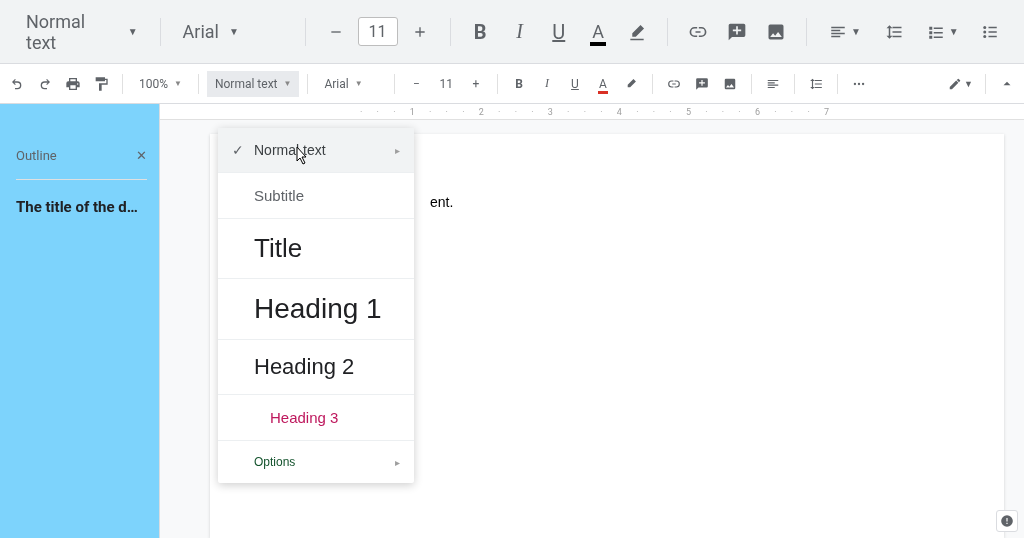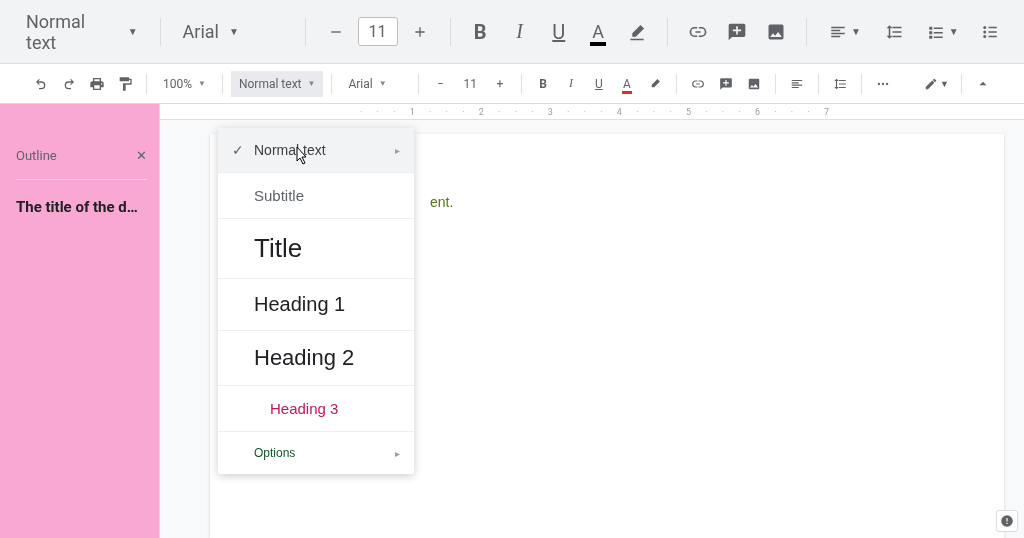--- a/index.html
+++ b/index.html
@@ -64,21 +64,21 @@
     background: #fff;
   }
 
   
   .secondary-toolbar {
     display: flex;
     align-items: center;
     height: 40px;
     background: #fff;
     border-bottom: 1px solid #dadce0;
-    padding: 0 28px;
+    padding: 0 4px;
     gap: 2px;
     font-size: 12px;
     color: #5f6368;
   }
   .secondary-toolbar .sep {
     width: 1px;
     height: 20px;
     background: #e0e0e0;
     margin: 0 6px;
   }
@@ -105,21 +105,21 @@
   .stb-drop .tri { font-size: 8px; color: #888; }
 
   
   .workspace {
     display: flex;
     height: calc(538px - 64px - 40px);
   }
 
   .sidebar {
     width: 160px;
-    background: #f9a8d4;
+    background: #7dd3fc;
     border-right: 1px solid #dadce0;
     padding: 44px 12px 12px 16px;
     font-size: 13px;
   }
   .outline-header {
     display: flex;
     align-items: center;
     justify-content: space-between;
     color: #5f6368;
     padding-bottom: 16px;
@@ -168,21 +168,21 @@
     color: #202124;
   }
   .page .doc-title {
     font-size: 32px;
     font-weight: 400;
     color: #202124;
     margin-bottom: 8px;
   }
   .page .doc-body {
     font-size: 14px;
-    color: #4d7c0f;
+    color: #000000;
   }
 
   
   .style-menu {
     position: absolute;
     left: 218px;
     top: 128px;
     width: 196px;
     background: #fff;
     box-shadow: 0 2px 10px rgba(0,0,0,0.2);
@@ -207,21 +207,21 @@
     color: #5f6368;
     font-size: 14px;
   }
   .style-item .label { flex: 1; }
   .style-item .sub-caret {
     font-size: 10px;
     color: #9e9e9e;
   }
   .style-title { font-size: 26px; font-weight: 400; color: #202124; }
   .style-subtitle { font-size: 15px; color: #5f6368; }
-  .style-h1 { font-size: 20px; color: #202124; }
+  .style-h1 { font-size: 28px; color: #202124; }
   .style-h2 { font-size: 22px; color: #202124; }
   .style-h3 { font-size: 15px; color: #be185d; margin-left: 16px; }
   .style-normal { font-size: 14px; color: #3c4043; }
   .style-options { font-size: 12px; color: #14532d; }
 
   .cursor-pointer-img {
     position: absolute;
     left: 292px;
     top: 146px;
     z-index: 60;

